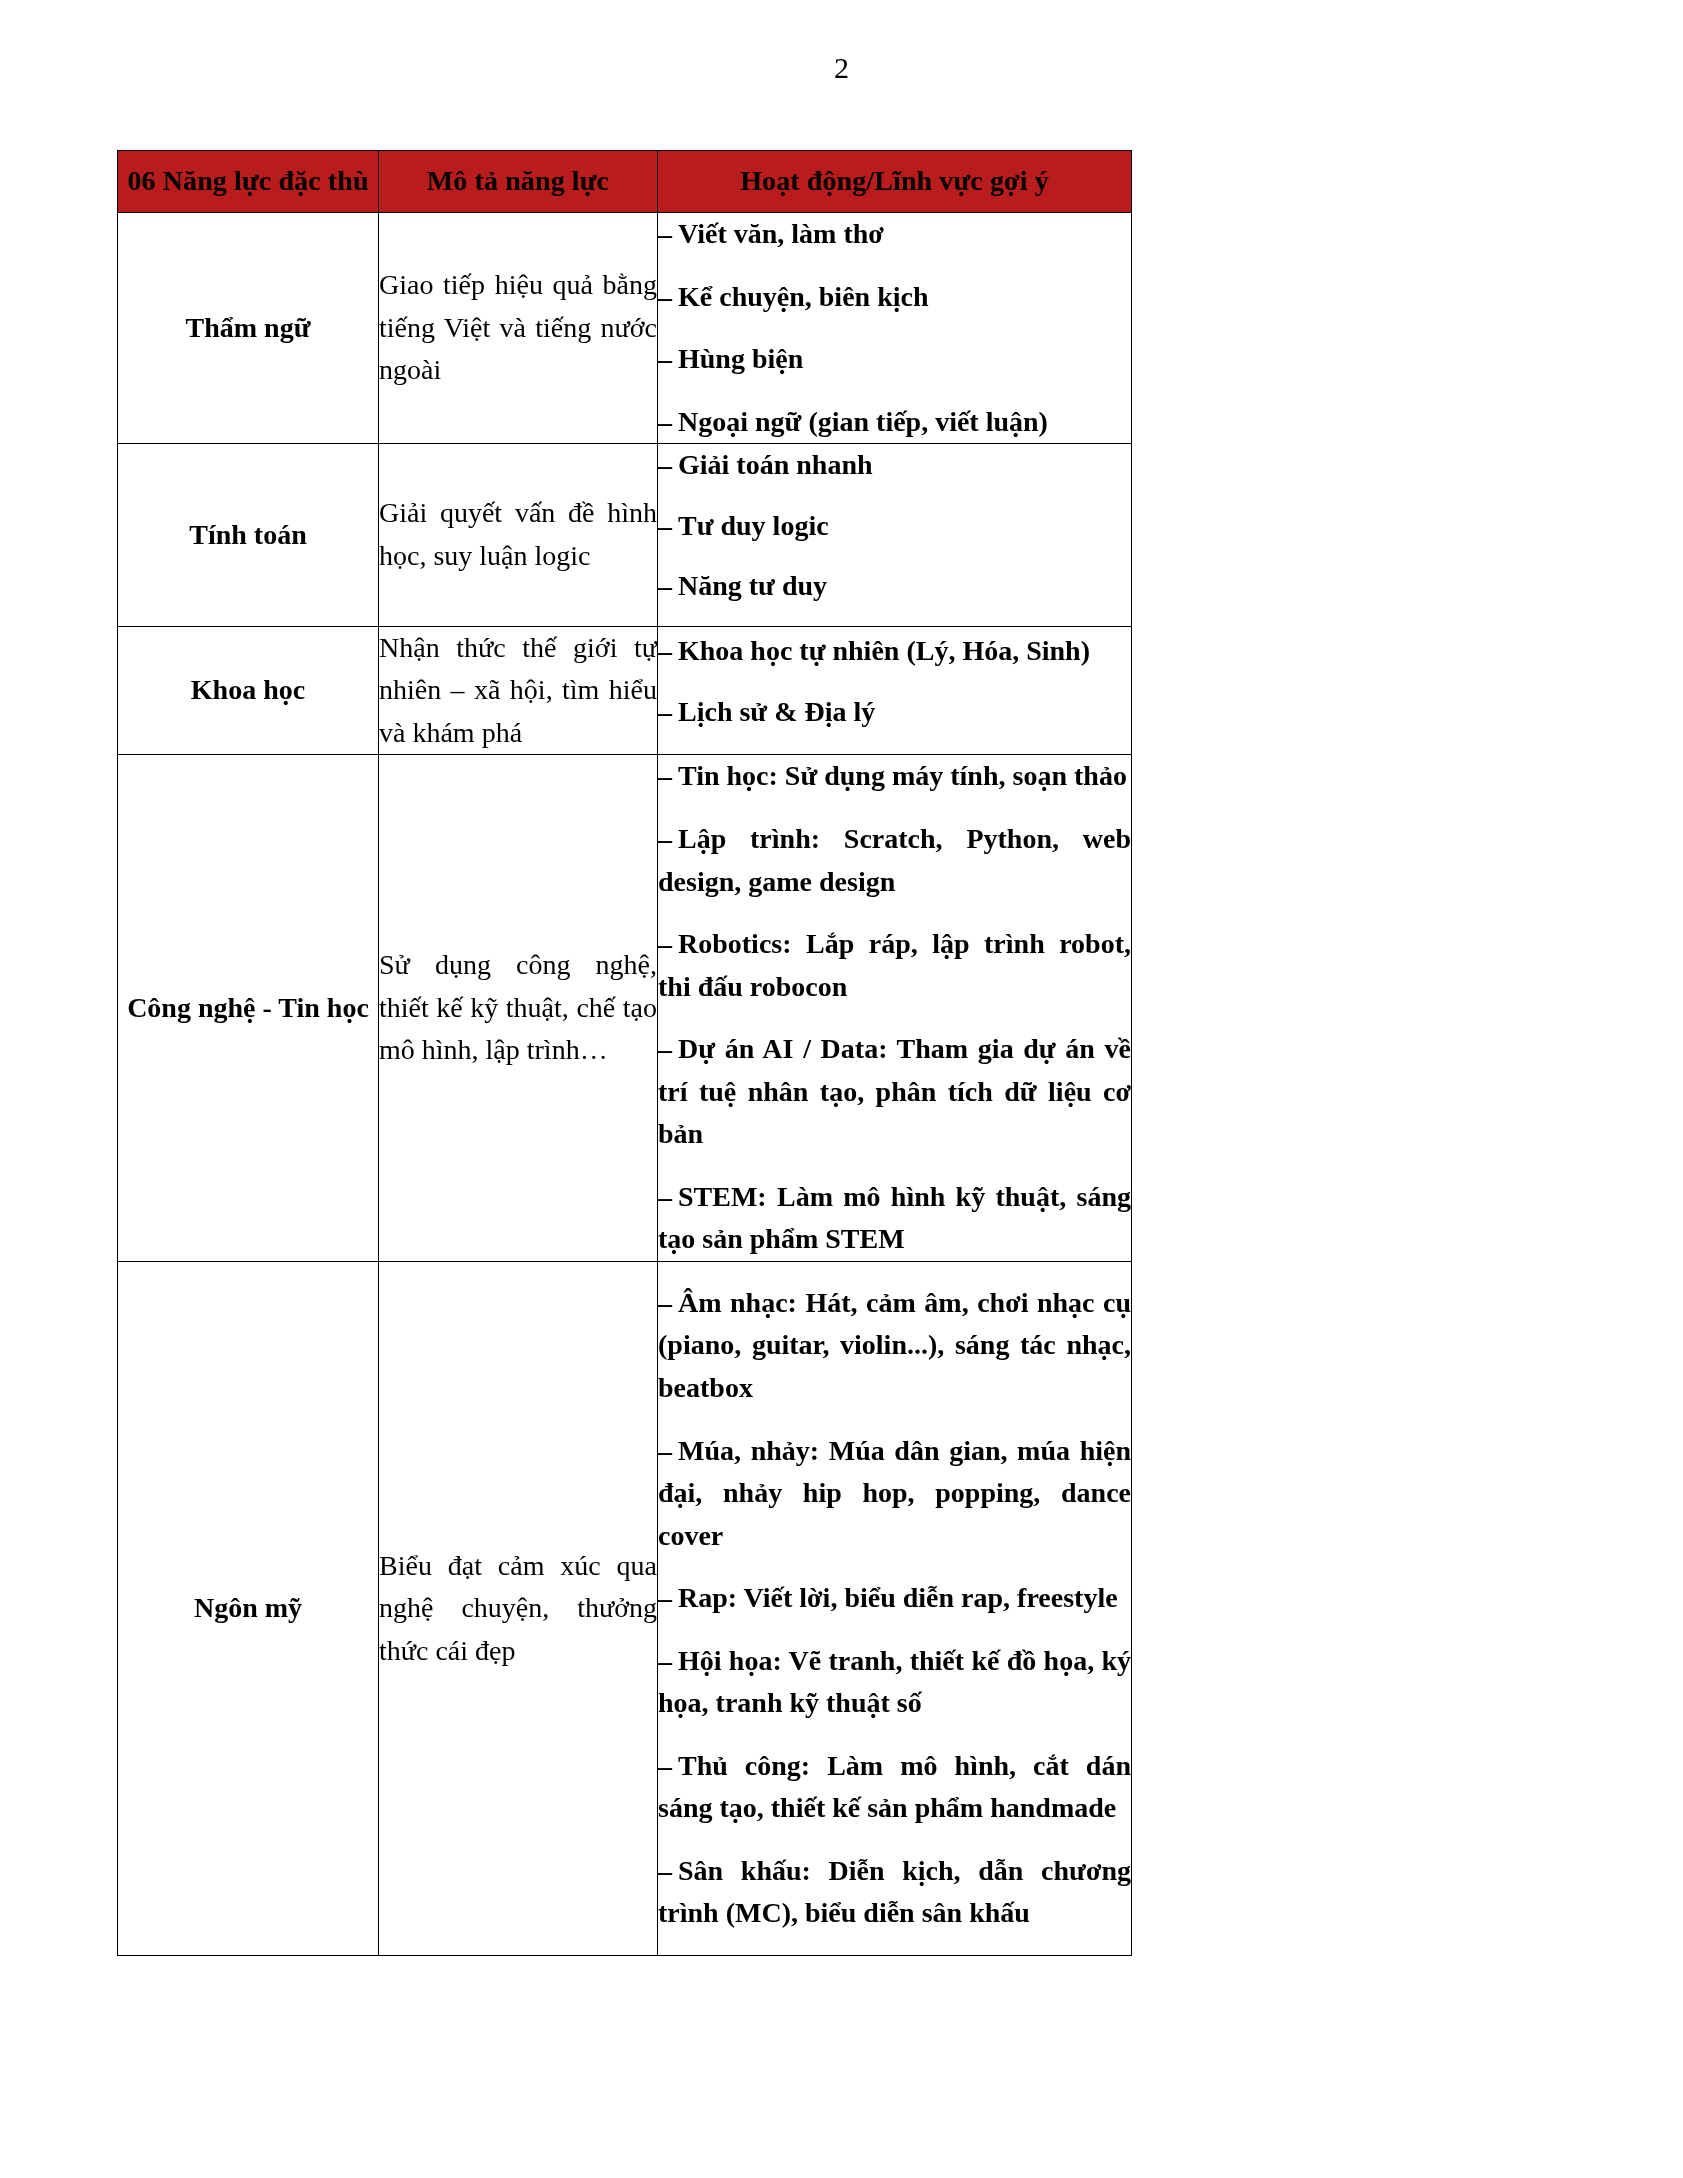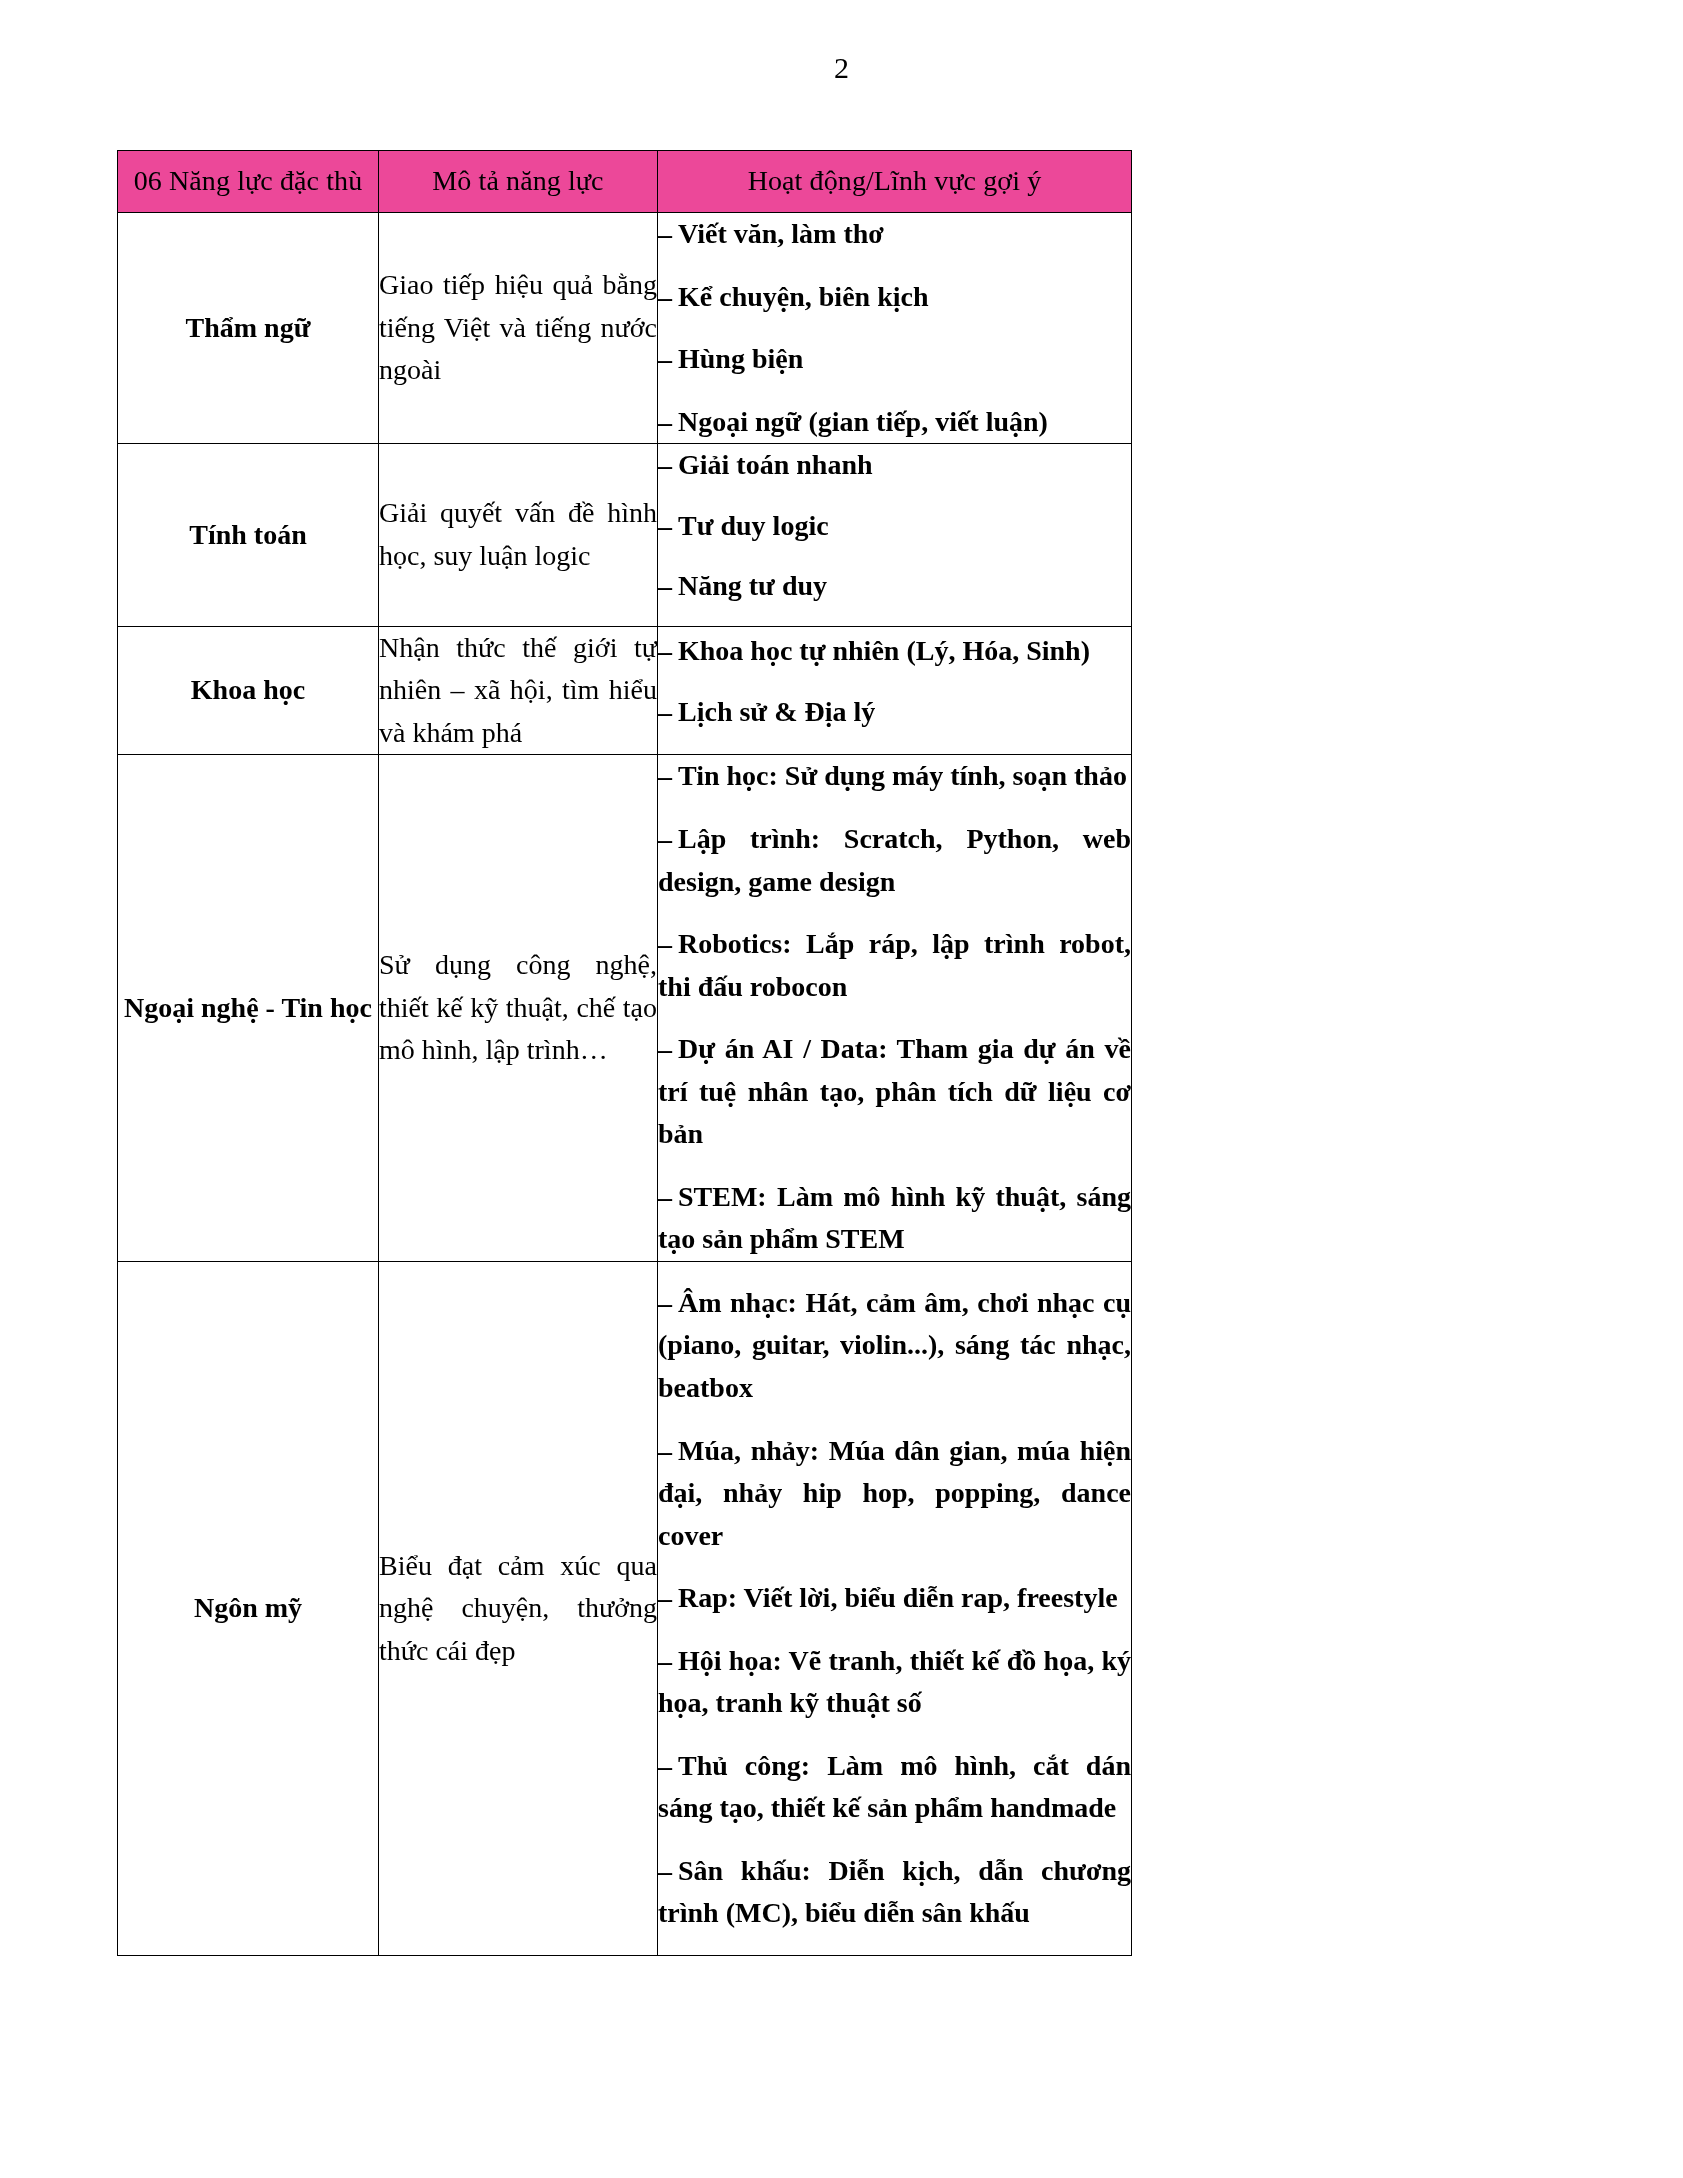--- a/index.html
+++ b/index.html
@@ -41,22 +41,22 @@
   }
   table.competency-table td,
   table.competency-table th {
     border: 1.6px solid #000000;
     vertical-align: middle;
     padding: 0;
     font-size: 28px;
     line-height: 1.52;
   }
   thead th {
-    background: #ec4899;
-    font-weight: normal;
+    background: #b91c1c;
+    font-weight: bold;
     font-size: 29px;
     height: 61px;
     padding: 8px 6px;
     letter-spacing: 0.1px;
   }
   .col-1 { width: 261px; }
   .col-2 { width: 279px; }
   .col-3 { width: 474px; }
 
   td.cell-name {
@@ -156,21 +156,21 @@
         <td class="cell-desc">Nhận thức thế giới tự nhiên – xã hội, tìm hiểu và khám phá</td>
         <td class="cell-acts">
           <ul>
             <li><span class="dash">–</span><span>Khoa học tự nhiên (Lý, Hóa, Sinh)</span></li>
             <li><span class="dash">–</span><span>Lịch sử &amp; Địa lý</span></li>
           </ul>
         </td>
       </tr>
 
       <tr class="row-congnghe">
-        <td class="cell-name">Ngoại nghệ - Tin học</td>
+        <td class="cell-name">Công nghệ - Tin học</td>
         <td class="cell-desc">Sử dụng công nghệ, thiết kế kỹ thuật, chế tạo mô hình, lập trình…</td>
         <td class="cell-acts">
           <ul>
             <li><span class="dash">–</span><span>Tin học: Sử dụng máy tính, soạn thảo</span></li>
             <li><span class="dash">–</span><span>Lập trình: Scratch, Python, web design, game design</span></li>
             <li><span class="dash">–</span><span>Robotics: Lắp ráp, lập trình robot, thi đấu robocon</span></li>
             <li><span class="dash">–</span><span>Dự án AI / Data: Tham gia dự án về trí tuệ nhân tạo, phân tích dữ liệu cơ bản</span></li>
             <li><span class="dash">–</span><span>STEM: Làm mô hình kỹ thuật, sáng tạo sản phẩm STEM</span></li>
           </ul>
         </td>

